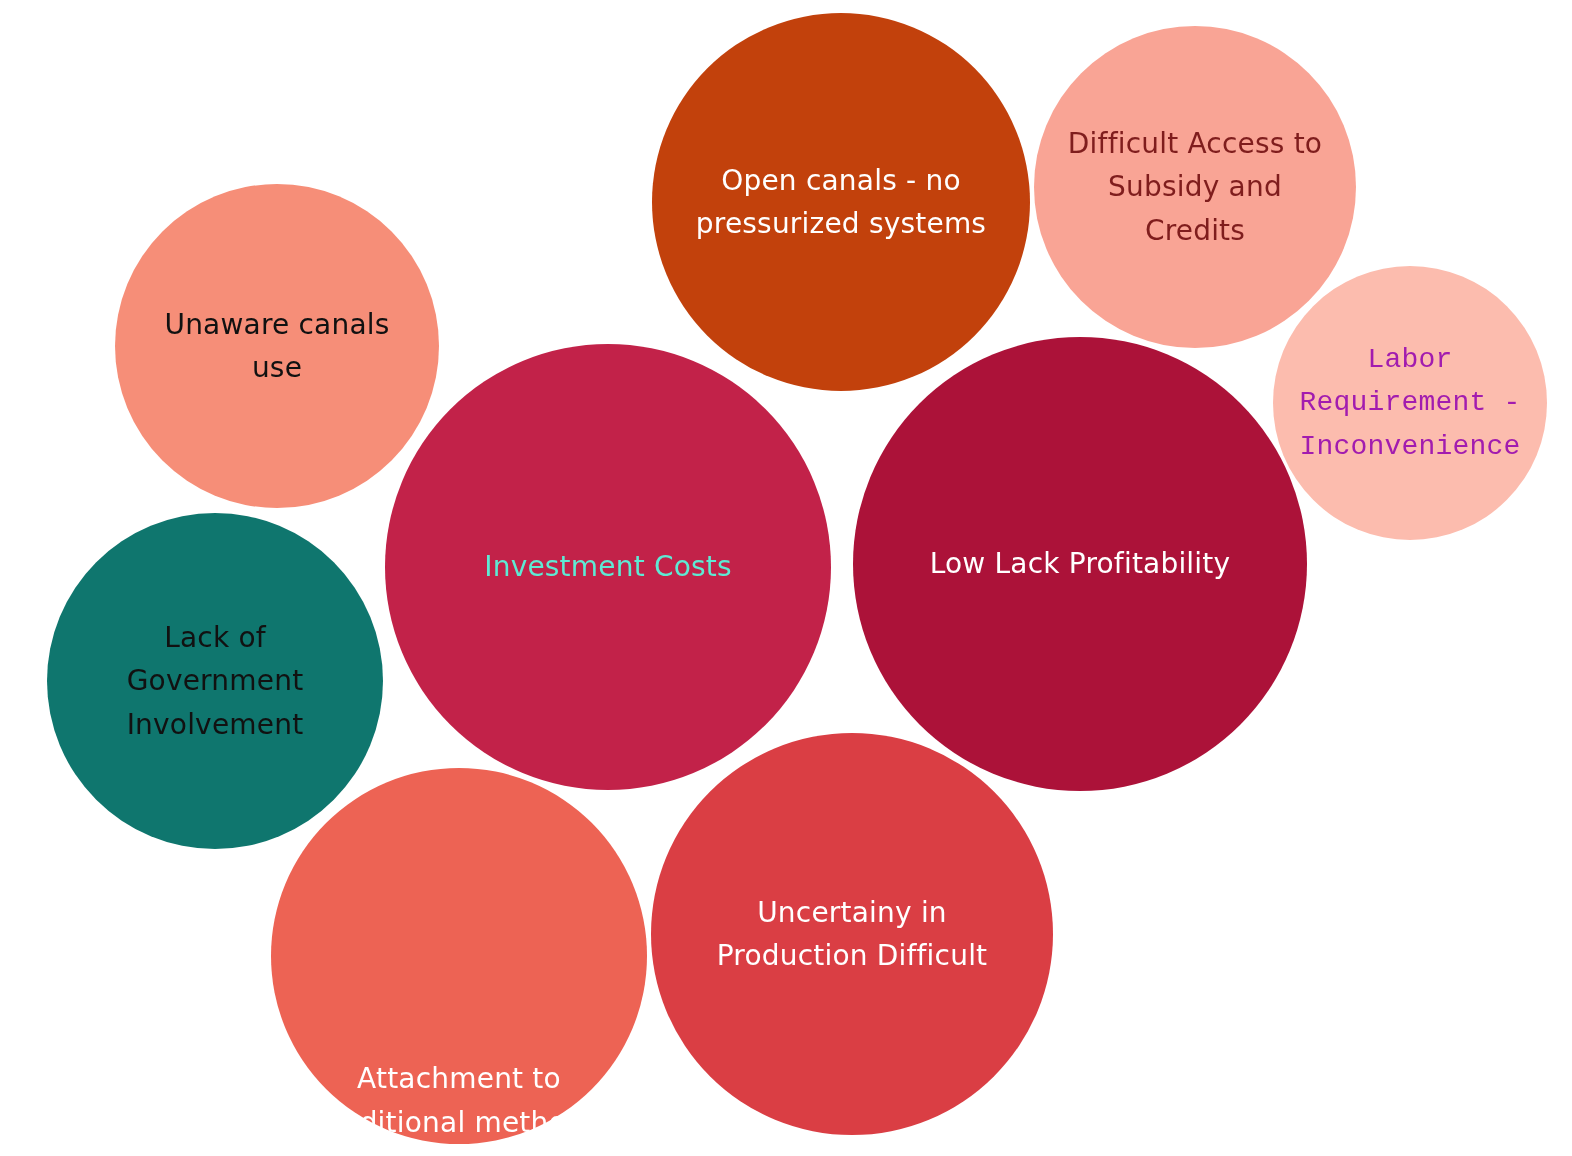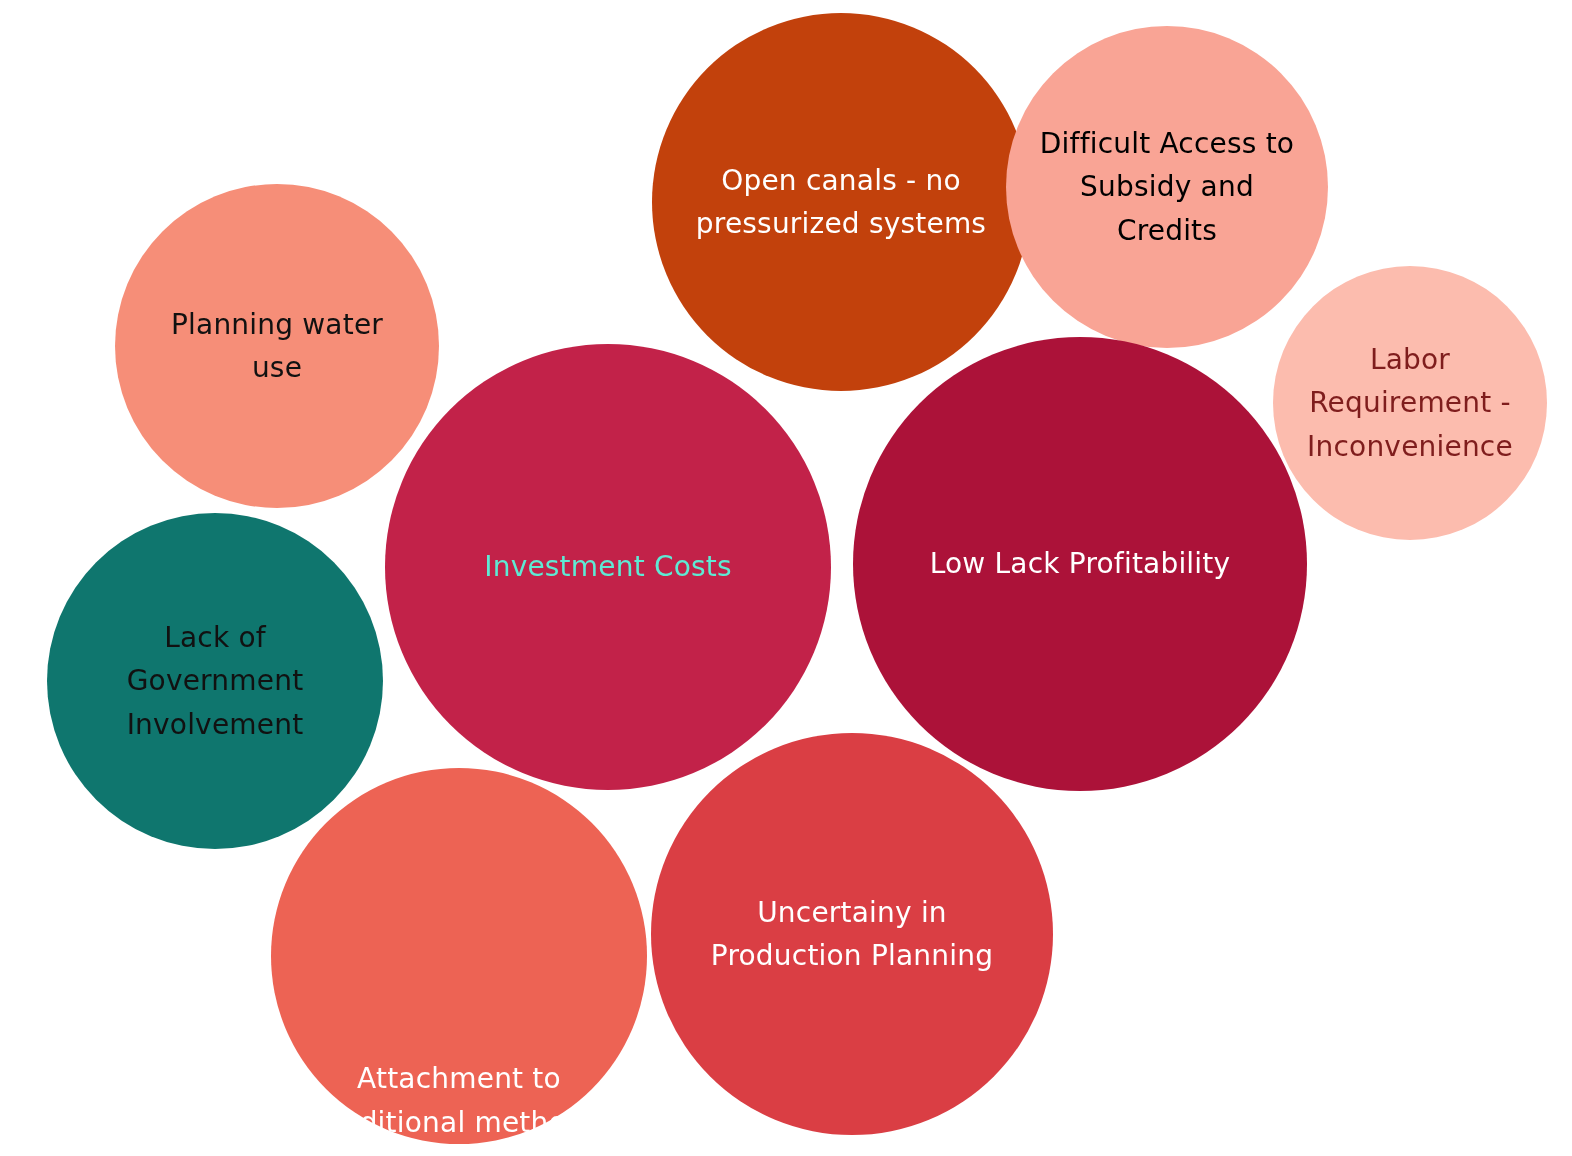--- a/index.html
+++ b/index.html
@@ -32,33 +32,33 @@
     letter-spacing: 0.2px;
     padding: 0 8px;
     pointer-events: none;
   }
 </style>
 </head>
 <body>
 
 <div class="canvas">
   <div class="bubble" style="left: 115px; top: 184px; width: 324px; height: 324px; background: rgb(246, 142, 120); color: rgb(17, 17, 17);">
-    <span class="bubble-label">Planning water
+    <span class="bubble-label">Unaware canals
 use</span>
   </div>
   <div class="bubble" style="left: 652px; top: 13px; width: 378px; height: 378px; background: #c2410c; color: rgb(255, 255, 255);">
     <span class="bubble-label">Open canals - no
 pressurized systems</span>
   </div>
-  <div class="bubble" style="left: 1006px; top: 26px; width: 322px; height: 322px; background: rgb(249, 164, 149); color: #000000; text-align: center;">
+  <div class="bubble" style="left: 1034px; top: 26px; width: 322px; height: 322px; background: rgb(249, 164, 149); color: #7f1d1d; text-align: center;">
     <span class="bubble-label">Difficult Access to
 Subsidy and
 Credits</span>
   </div>
-  <div class="bubble" style="left: 1273px; top: 266px; width: 274px; height: 274px; background: rgb(252, 188, 174); color: #7f1d1d;">
+  <div class="bubble" style="left: 1273px; top: 266px; width: 274px; height: 274px; background: rgb(252, 188, 174); color: #a21caf; font-family: Liberation Mono, monospace;">
     <span class="bubble-label">Labor
 Requirement -
 Inconvenience</span>
   </div>
   <div class="bubble" style="left: 385px; top: 344px; width: 446px; height: 446px; background: rgb(194, 34, 73); color: #5eead4;">
     <span class="bubble-label">Investment Costs</span>
   </div>
   <div class="bubble" style="left: 853px; top: 337px; width: 454px; height: 454px; background: rgb(172, 18, 57); color: rgb(255, 255, 255);">
     <span class="bubble-label">Low Lack Profitability</span>
   </div>
@@ -66,15 +66,15 @@
     <span class="bubble-label">Lack of
 Government
 Involvement</span>
   </div>
   <div class="bubble" style="left: 271px; top: 768px; width: 376px; height: 376px; background: rgb(237, 99, 84); color: rgb(255, 255, 255); align-items: flex-end;">
     <span class="bubble-label">Attachment to
 traditional methods</span>
   </div>
   <div class="bubble" style="left: 651px; top: 733px; width: 402px; height: 402px; background: rgb(218, 62, 68); color: rgb(255, 255, 255);">
     <span class="bubble-label">Uncertainy in
-Production Planning</span>
+Production Difficult</span>
   </div>
 </div>
 
 </body></html>

